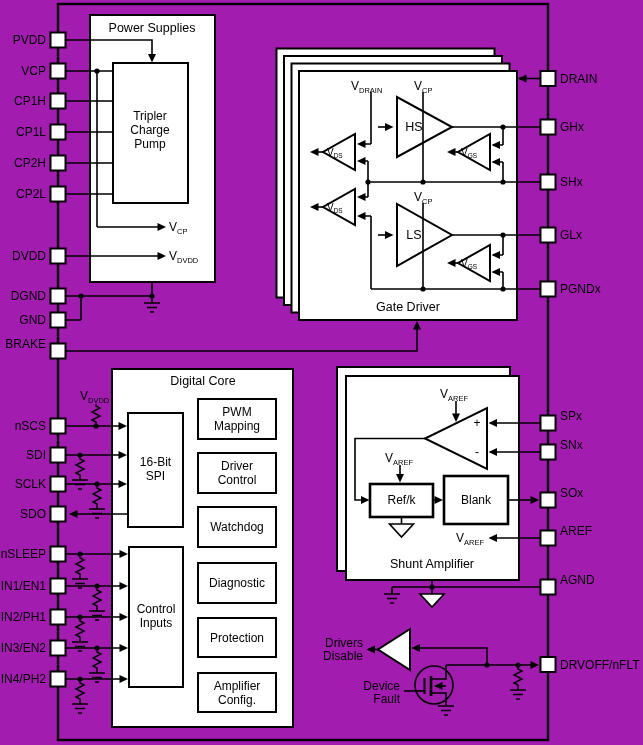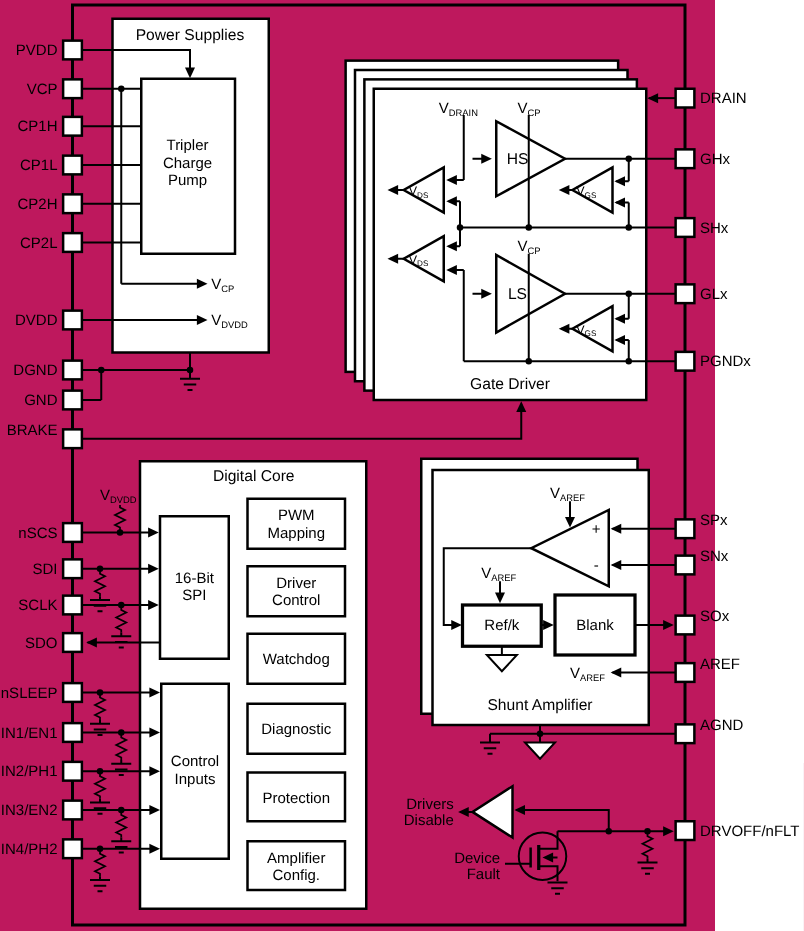--- a/index.html
+++ b/index.html
@@ -1,16 +1,16 @@
 <!DOCTYPE html>
 <html><head>
 <meta charset="utf-8">
 <style>
   html,body{margin:0;padding:0;background:#ffffff;}
-  .stage{width:572px;height:745px;position:relative;background:#be185d;}
+  .stage{width:643px;height:745px;position:relative;background:#a21caf;}
   text{font-family:"Liberation Sans","DejaVu Sans",sans-serif;fill:#000;}
   .lbl{font-size:12px;}
   .ttl{font-size:12.5px;}
   .big{font-size:12.5px;}
   .sm{font-size:10px;}
   .sub{font-size:7.5px;}
   .sub2{font-size:6.5px;}
   .mid{text-anchor:middle;}
   .end{text-anchor:end;}
   .wire{fill:none;stroke:#000;stroke-width:1.6;}

